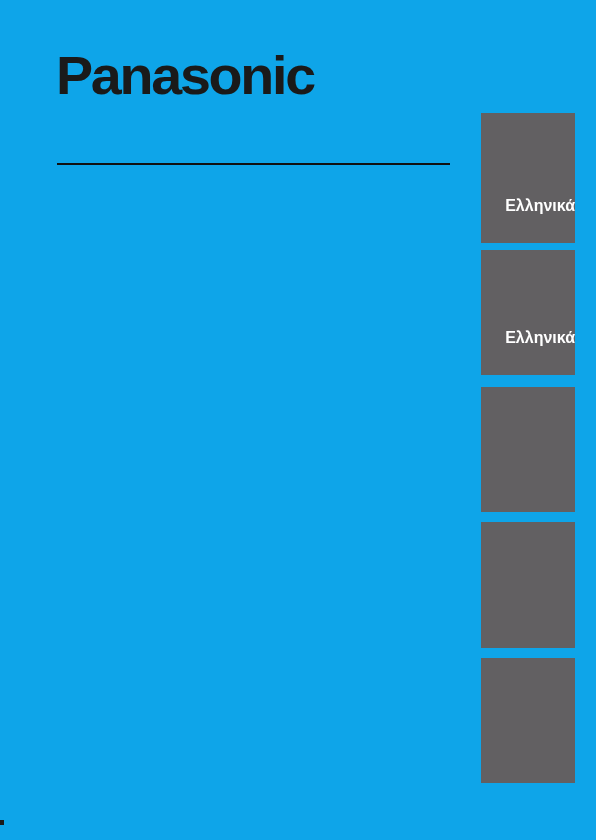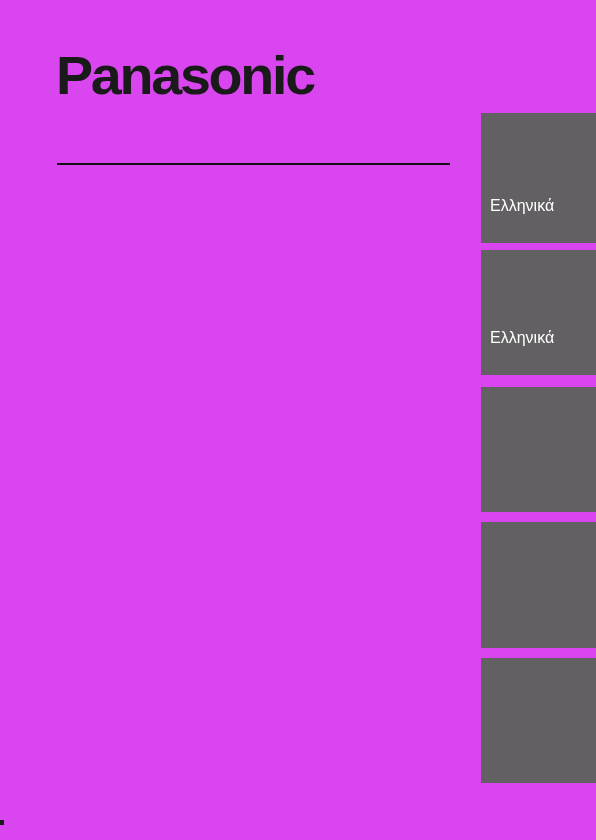--- a/index.html
+++ b/index.html
@@ -8,21 +8,21 @@
     padding: 0;
     background: #ffffff;
   }
   body {
     font-family: "Liberation Sans", sans-serif;
   }
   #page {
     position: relative;
     width: 596px;
     height: 840px;
-    background: #d946ef;
+    background: #0ea5e9;
     overflow: hidden;
   }
 
   
   #brand-logo {
     position: absolute;
     left: 56px;
     top: 48px;
     width: 270px;
     height: 54px;
@@ -64,26 +64,27 @@
   #language-tabs {
     position: absolute;
     left: 481px;
     top: 0;
     width: 115px;
     height: 840px;
   }
   .lang-tab {
     position: absolute;
     left: 0;
-    width: 115px;
+    width: 94px;
     background: #626062;
     box-sizing: border-box;
     display: flex;
     align-items: flex-end;
-    justify-content: flex-start;
+    justify-content: flex-end;
+    font-weight: bold;
   }
   .lang-tab .tab-label {
     color: #ffffff;
     font-family: "Liberation Sans", sans-serif;
     font-size: 16px;
     line-height: 18px;
     padding: 0 0 28px 9px;
     white-space: nowrap;
   }
   .lang-tab.tab-1 { top: 113px; height: 130px; }

